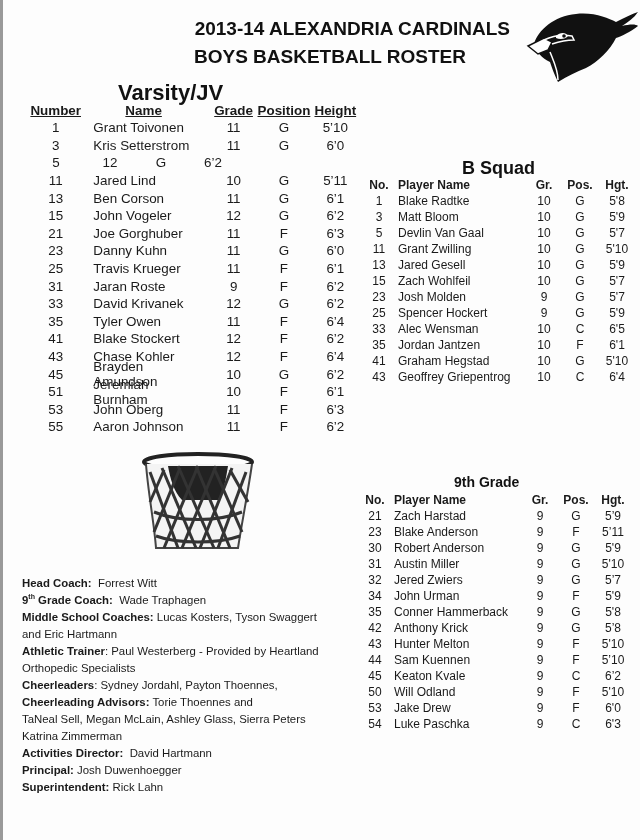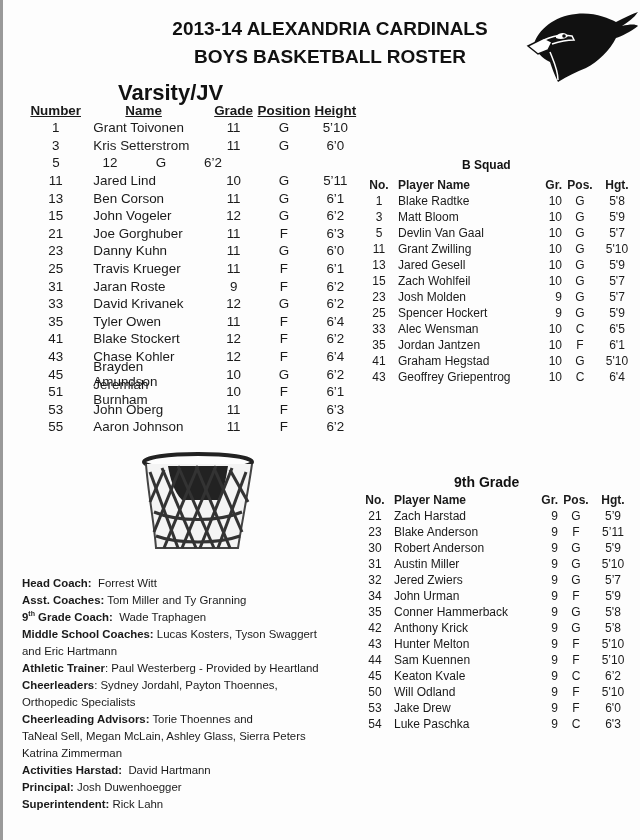--- a/index.html
+++ b/index.html
@@ -1,21 +1,21 @@
 <!DOCTYPE html>
 <html><head>
 <meta charset="utf-8">
 <style>
   * { margin: 0; padding: 0; box-sizing: border-box; }
   html, body { width: 640px; height: 840px; background: #fdfdfd; overflow: hidden; }
   body { position: relative; font-family: "Liberation Sans", "DejaVu Sans", sans-serif; color: #1a1a1a; }
   .left-edge { position: absolute; left: 0; top: 0; width: 3px; height: 840px; background: #9a9a9a; }
 
   .title { position: absolute; left: 150px; width: 360px; text-align: center; font-weight: bold; font-size: 19px; line-height: 26px; color: #111; }
-  .title.t1 { top: 16px; }
+  .title.t1 { top: 16px; text-align: right; }
   .title.t2 { top: 44px; }
 
   .logo { position: absolute; left: 524px; top: 6px; width: 116px; height: 78px; }
 
   .section-title { position: absolute; font-weight: bold; color: #111; }
 
   
   .vtable { position: absolute; left: 30px; top: 101px; width: 330px; }
   .vtable .row { display: flex; height: 17.6px; align-items: center; font-size: 13.4px; }
   .vtable .hdr { font-weight: bold; text-decoration: underline; height: 18px; }
@@ -25,21 +25,21 @@
   .vtable .c-grade { width: 48px; text-align: center; margin-left: 4px; }
   .vtable .c-pos { width: 54px; text-align: center; }
   .vtable .c-hgt { width: 50px; text-align: center; }
 
   
   .stable { position: absolute; width: 272px; }
   .stable .row { display: flex; height: 16px; align-items: center; font-size: 12px; }
   .stable .hdr { font-weight: bold; }
   .stable .c-num { width: 30px; text-align: center; }
   .stable .c-name { width: 132px; padding-left: 4px; white-space: nowrap; }
-  .stable .c-gr { width: 36px; text-align: right; }
+  .stable .c-gr { width: 36px; text-align: center; }
   .stable .c-pos { width: 36px; text-align: center; }
   .stable .c-hgt { width: 38px; text-align: center; }
 
   .hoop { position: absolute; left: 138px; top: 452px; width: 118px; height: 104px; }
 
   .staff { position: absolute; left: 22px; top: 575px; width: 330px; font-size: 11.4px; line-height: 17px; }
   .staff .line b { font-weight: bold; }
   .staff sup { font-size: 7px; vertical-align: super; line-height: 0; }
 </style>
 </head>
@@ -190,21 +190,21 @@
       <div class="row">
         <div class="c-num">55</div>
         <div class="c-name">Aaron Johnson</div>
         <div class="c-grade">11</div>
         <div class="c-pos">F</div>
         <div class="c-hgt">6’2</div>
       </div>
     </div>
 </div>
 
-<div class="section-title" style="left:462px; top:158px; font-size:12px;">B Squad</div>
+<div class="section-title" style="left:462px; top:158px; font-size:18px;">B Squad</div>
 <div class="stable" style="left:364px; top:177px;">
   <div class="row hdr">
     <div class="c-num">No.</div>
     <div class="c-name">Player Name</div>
     <div class="c-gr">Gr.</div>
     <div class="c-pos">Pos.</div>
     <div class="c-hgt">Hgt.</div>
   </div>
   <div id="bsquad-rows">
       <div class="row">
@@ -422,26 +422,25 @@
         <div class="c-name">Luke Paschka</div>
         <div class="c-gr">9</div>
         <div class="c-pos">C</div>
         <div class="c-hgt">6'3</div>
       </div>
     </div>
 </div>
 
 <div class="staff">
   <div class="line"><b>Head Coach:</b>&nbsp; <span>Forrest Witt</span></div>
-  <div class="line"><b>Asst. Coaches:</b> <span>Tom Miller and Ty Granning</span></div>
   <div class="line"><b><span>9</span><sup>th</sup><span> Grade Coach:</span></b>&nbsp; <span>Wade Traphagen</span></div>
   <div class="line"><b>Middle School Coaches:</b> <span>Lucas Kosters, Tyson Swaggert</span></div>
   <div class="line">and Eric Hartmann</div>
   <div class="line"><b>Athletic Trainer</b><span>: Paul Westerberg - Provided by Heartland</span></div>
+  <div class="line">Orthopedic Specialists</div>
   <div class="line"><b>Cheerleaders</b><span>: Sydney Jordahl, Payton Thoennes,</span></div>
-  <div class="line">Orthopedic Specialists</div>
   <div class="line"><b>Cheerleading Advisors:</b> <span>Torie Thoennes and</span></div>
   <div class="line">TaNeal Sell, Megan McLain, Ashley Glass, Sierra Peters</div>
   <div class="line">Katrina Zimmerman</div>
-  <div class="line"><b>Activities Harstad:</b>&nbsp; <span>David Hartmann</span></div>
+  <div class="line"><b>Activities Director:</b>&nbsp; <span>David Hartmann</span></div>
   <div class="line"><b>Principal:</b> <span>Josh Duwenhoegger</span></div>
   <div class="line"><b>Superintendent:</b> <span>Rick Lahn</span></div>
 </div>
 
 </body></html>

